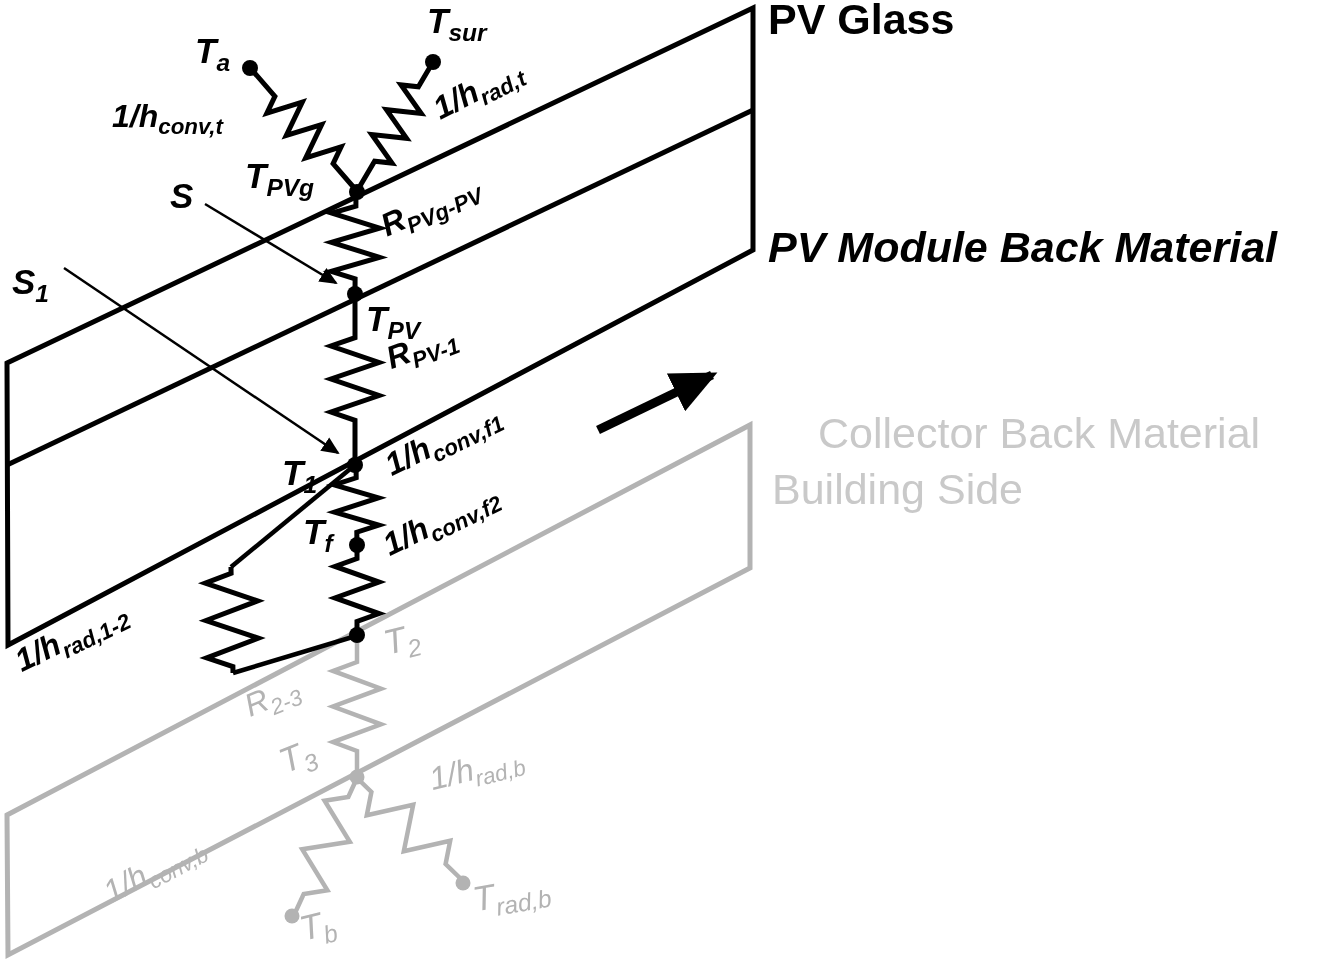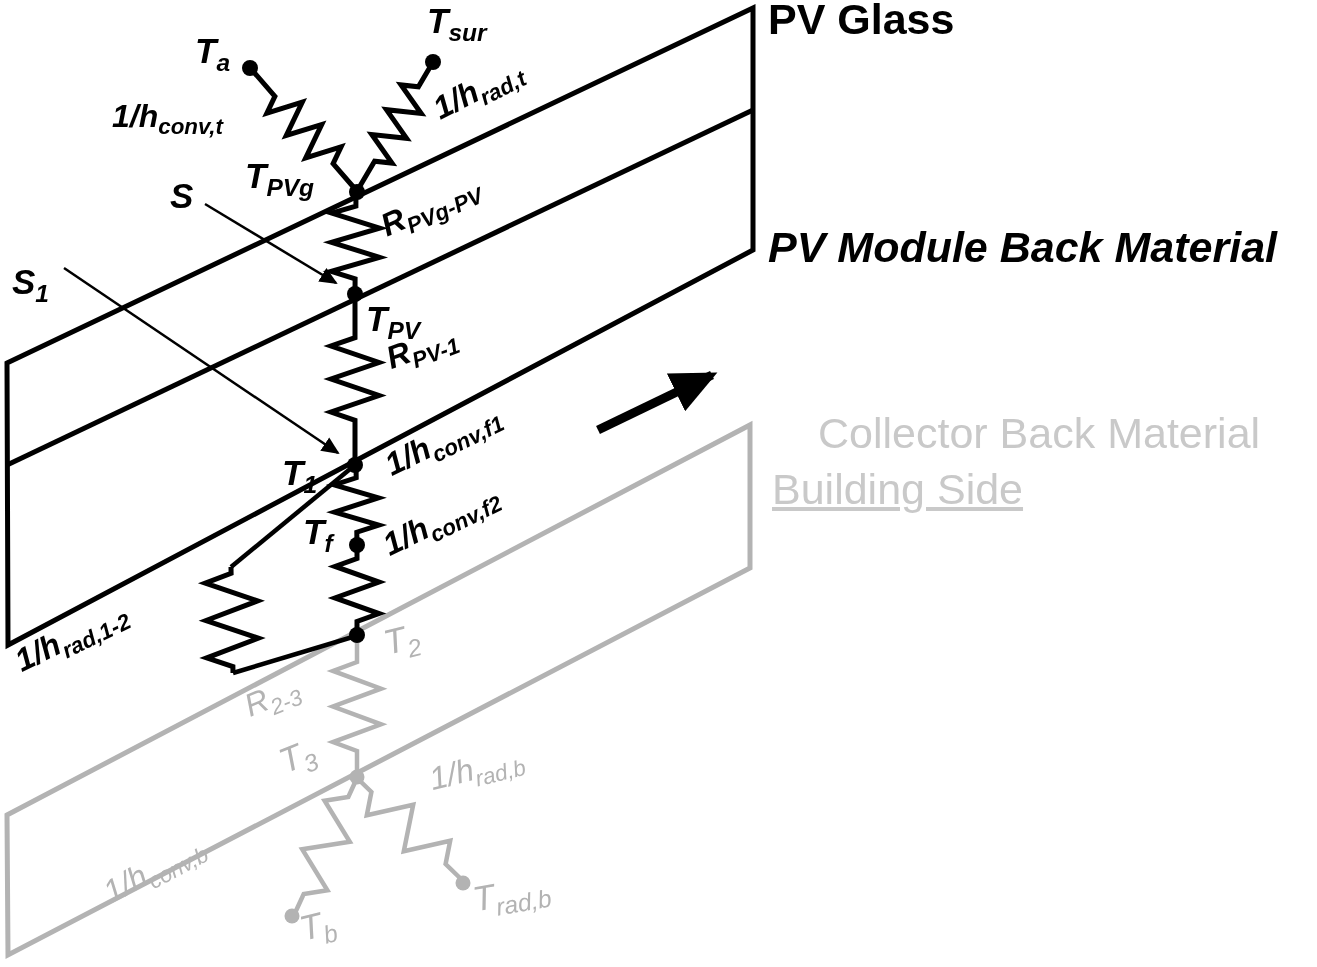--- a/index.html
+++ b/index.html
@@ -106,15 +106,15 @@
   <div class="lbl res glbl" style="left:240px;top:692px;transform:rotate(-22deg);"><span>R</span><span class="s">2-3</span></div>
   <div class="lbl glbl" style="left:274px;top:746px;transform:rotate(-22deg);"><span>T</span><span class="s">3</span></div>
   <div class="lbl res glbl" style="left:426px;top:764px;transform:rotate(-14deg);"><span>1/h</span><span class="s">rad,b</span></div>
   <div class="lbl res glbl" style="left:98px;top:880px;transform:rotate(-28deg);"><span>1/h</span><span class="s">conv,b</span></div>
   <div class="lbl glbl" style="left:296px;top:912px;transform:rotate(-14deg);"><span>T</span><span class="s">b</span></div>
   <div class="lbl glbl" style="left:470px;top:882px;transform:rotate(-10deg);"><span>T</span><span class="s">rad,b</span></div>
 
   <div class="side" style="left:768px;top:-2px;">PV Glass</div>
   <div class="side" style="left:768px;top:226px;font-style:italic;">PV Module Back Material</div>
   <div class="side light" style="left:772px;top:412px;margin-left:46px;">Collector Back Material</div>
-  <div class="side light" style="left:772px;top:468px;text-decoration:underline;">Building Side</div>
+  <div class="side light" style="left:772px;top:468px;">Building Side</div>
 
 </div>
 
 </body></html>

